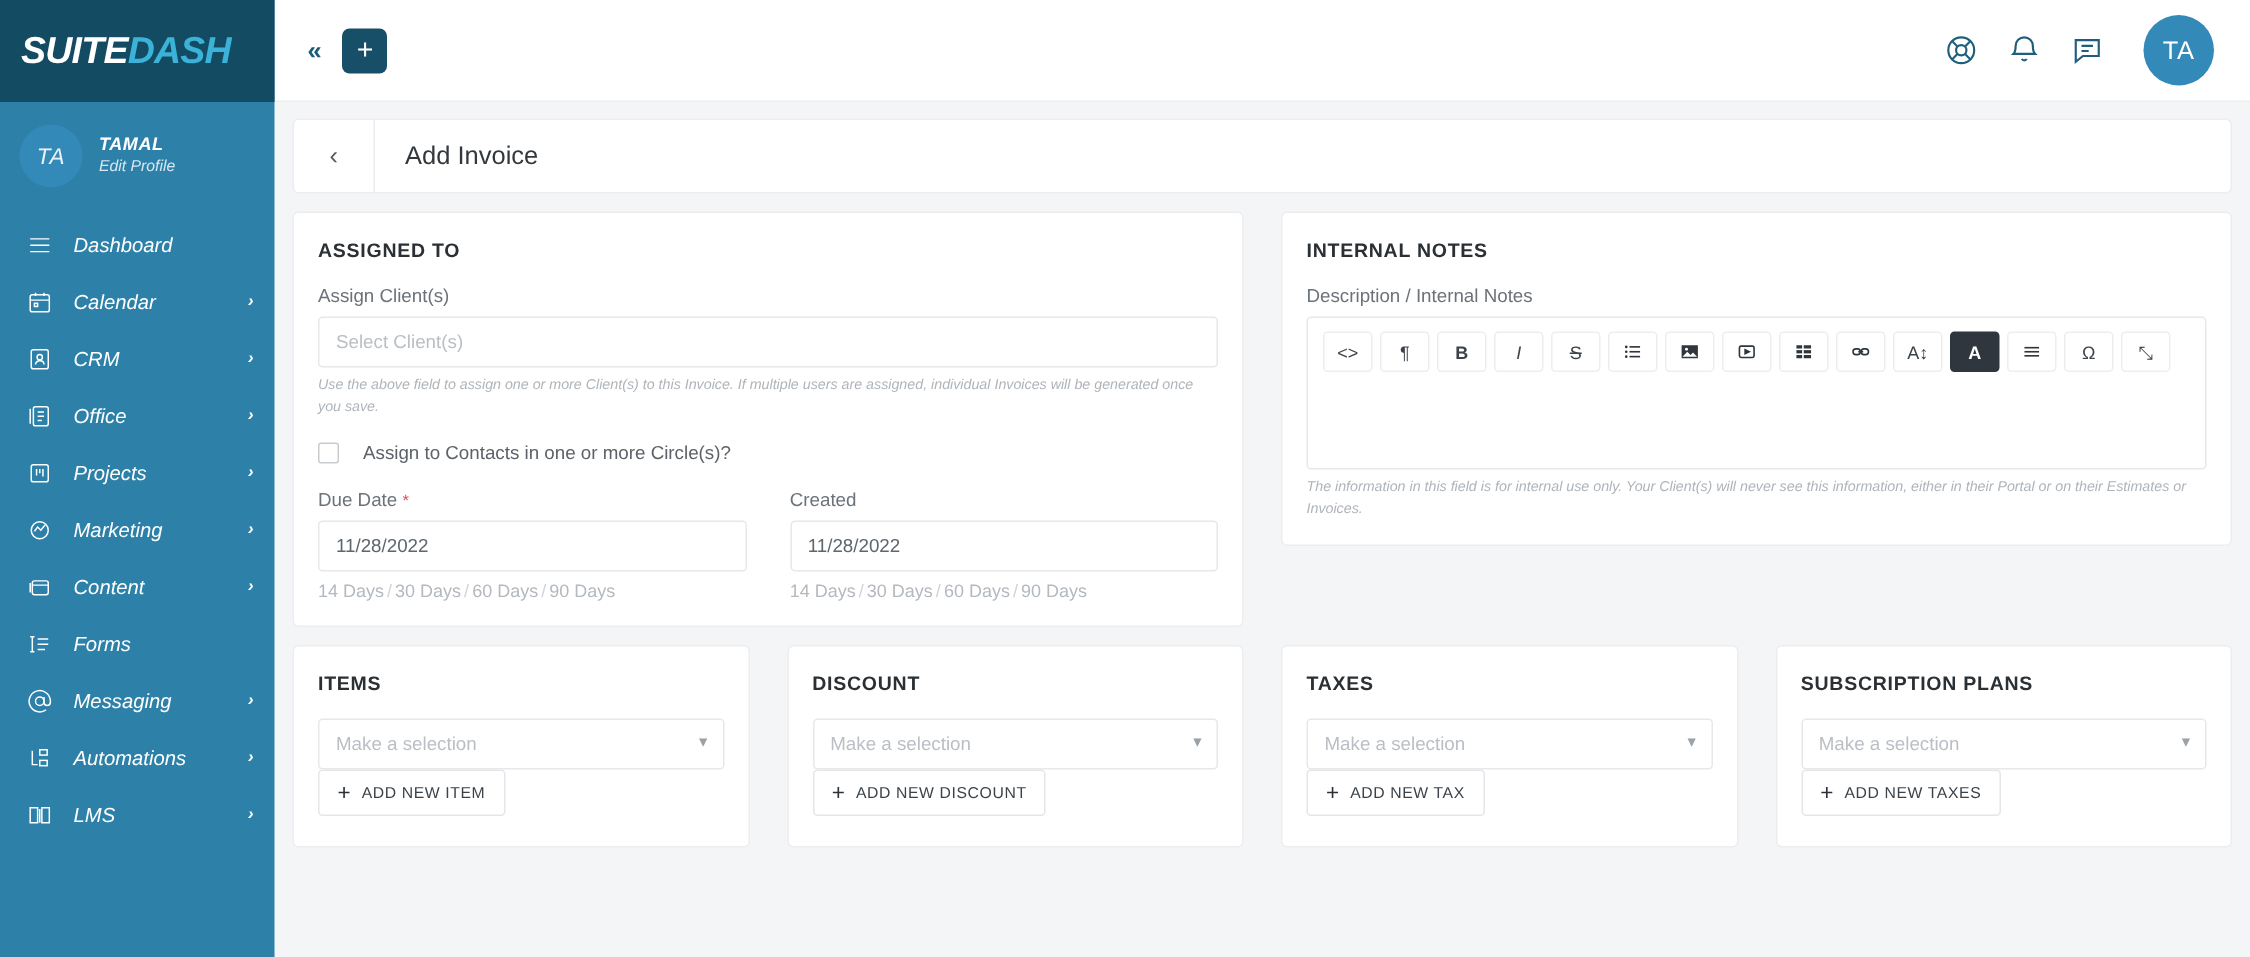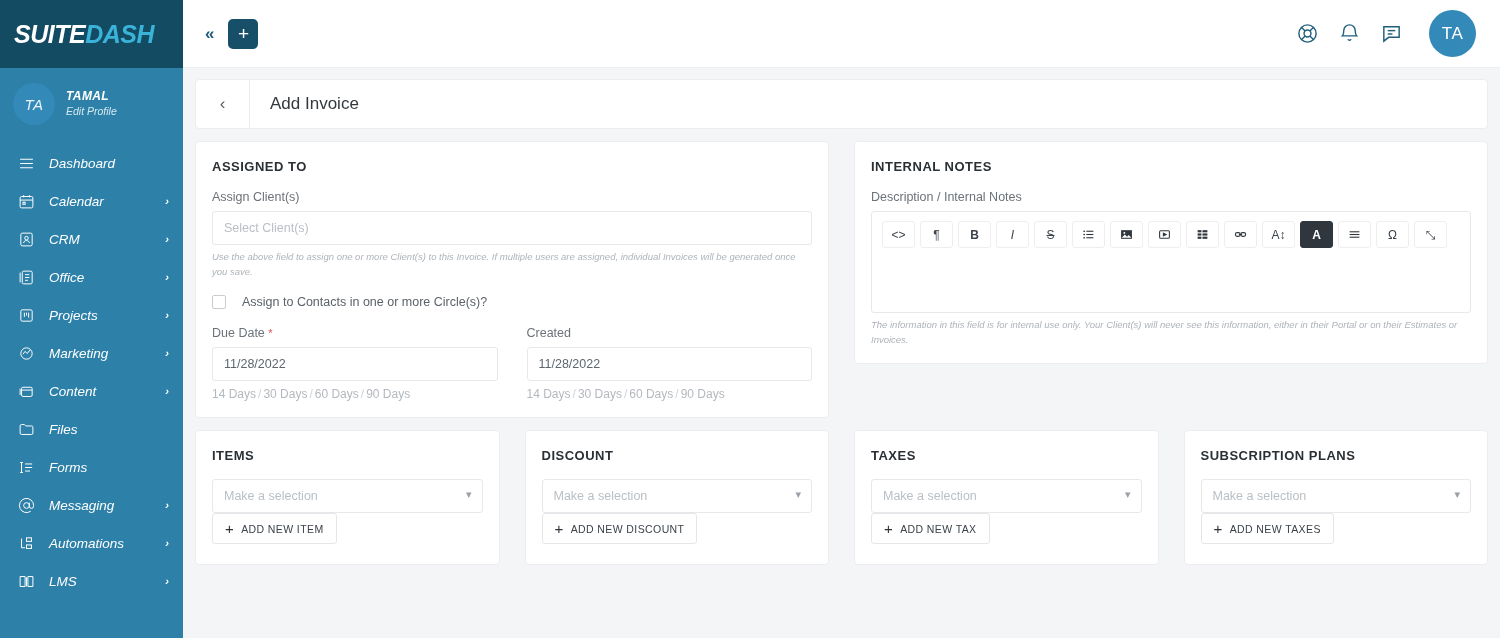--- a/index.html
+++ b/index.html
@@ -250,29 +250,20 @@
             <svg viewBox="0 0 24 24">
               <rect x="5" y="6" width="15" height="13" rx="2"></rect>
               <line x1="5" y1="10" x2="20" y2="10"></line>
               <line x1="3" y1="8" x2="3" y2="17"></line>
             </svg>
           </span>
         <span class="nav-label">Content</span>
         <span class="nav-caret">›</span>
       </div>
 
-      <div class="nav-item">
-        <span class="nav-ico">
-            <svg viewBox="0 0 24 24">
-              <path d="M3 7a2 2 0 012-2h4l2 2h8a2 2 0 012 2v8a2 2 0 01-2 2H5a2 2 0 01-2-2z"></path>
-            </svg>
-          </span>
-        <span class="nav-label">Files</span>
-        <span class="nav-caret"></span>
-      </div>
 
       <div class="nav-item">
         <span class="nav-ico">
             <svg viewBox="0 0 24 24">
               <line x1="5" y1="5" x2="5" y2="19"></line>
               <line x1="3" y1="5" x2="7" y2="5"></line>
               <line x1="3" y1="19" x2="7" y2="19"></line>
               <line x1="10" y1="7" x2="20" y2="7"></line>
               <line x1="10" y1="12" x2="20" y2="12"></line>
               <line x1="10" y1="17" x2="17" y2="17"></line>

